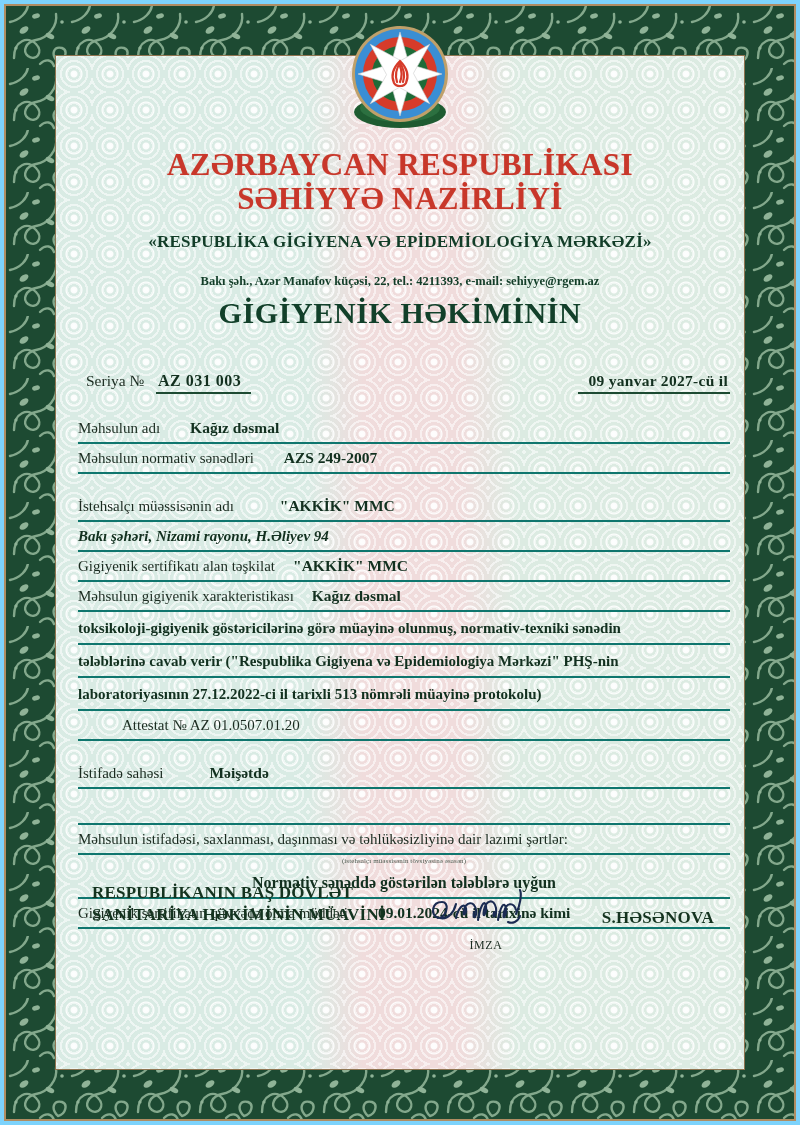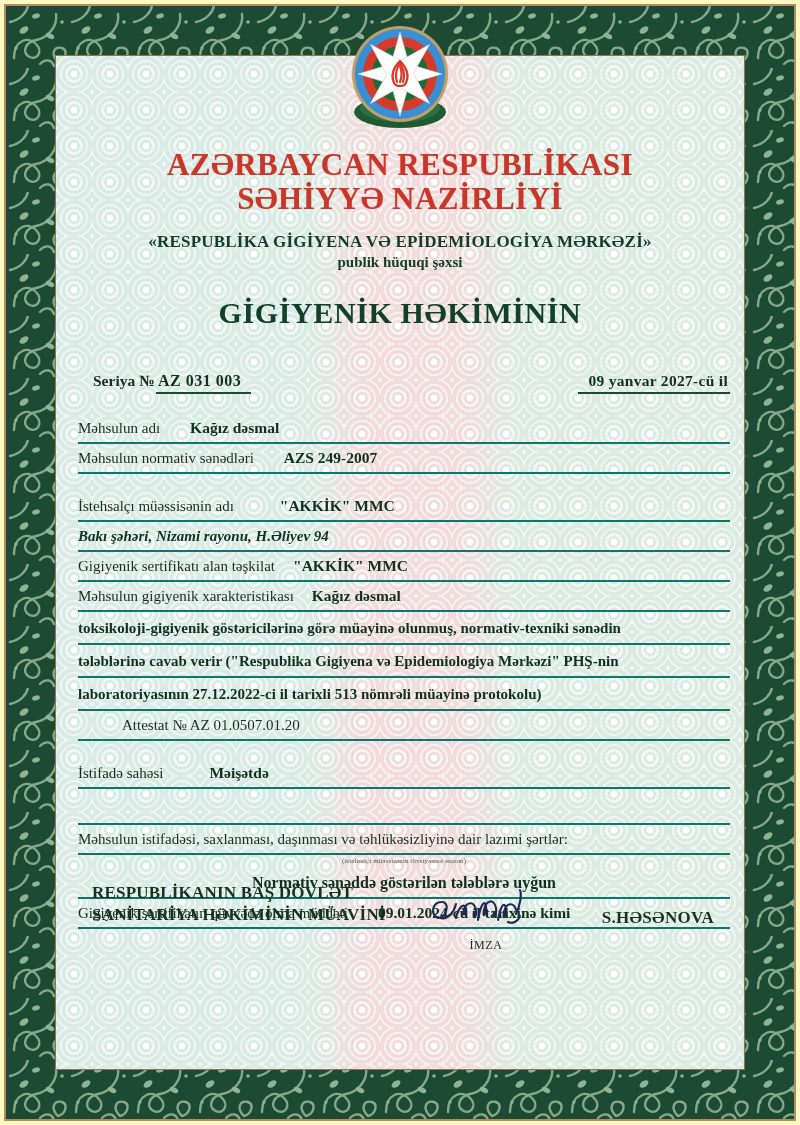--- a/index.html
+++ b/index.html
@@ -10,21 +10,21 @@
     width: 800px; height: 1125px;
     font-family: "Liberation Serif", "DejaVu Serif", serif;
     overflow: hidden;
   }
 
   
   .certificate {
     position: relative;
     width: 800px; height: 1125px;
     box-sizing: border-box;
-    background: #fef9c3;
+    background: #7dd3fc;
     overflow: hidden;
   }
 
   
   .border-frame {
     position: absolute;
     left: 6px; top: 6px; right: 6px; bottom: 6px;
     box-sizing: border-box;
     border: 50px solid #1d4a32;
     border-image: none;
@@ -148,22 +148,22 @@
     letter-spacing: .6px;
   }
 
   
   .serial-row {
     position: absolute;
     left: 22px; right: 14px; top: 316px;
     height: 26px;
   }
   .serial-label {
-    position:absolute; left: 15px; top: 0;
-    font-size: 15.5px; font-weight: bold; color: #1b2b20;
+    position:absolute; left: 8px; top: 0;
+    font-size: 15.5px; font-weight: normal; color: #1b2b20;
   }
   .serial-value {
     position: absolute; left: 78px; top: 0;
     font-size: 16px; font-weight: bold; color: #13301f;
     border-bottom: 2.2px solid #1d4a32;
     padding: 0 10px 2px 2px;
     letter-spacing: .5px;
   }
   .date-value {
     position: absolute; right: 0; top: 0;
@@ -336,21 +336,21 @@
           <path d="M0,-11 C 4,-5 5,2 3,8"></path>
           <path d="M0,-11 C -4,-5 -5,2 -3,8"></path>
           <path d="M0,-8 C 2,-3 2,3 0,8"></path>
         </g>
       </svg>
     </div>
 
     <div class="hdr ministry-l1">AZƏRBAYCAN RESPUBLİKASI</div>
     <div class="hdr center-name">«RESPUBLİKA  GİGİYENA VƏ EPİDEMİOLOGİYA  MƏRKƏZİ»</div>
     <div class="hdr ministry-l2">SƏHİYYƏ NAZİRLİYİ</div>
-    <div class="hdr center-legal">publik  hüquqi  şəxsi</div>
+    <div class="hdr center-addr">Bakı şəh., Azər Manafov küçəsi, 22, tel.: 4211393, e-mail: sehiyye@rgem.az</div>
     <div class="hdr doc-title">GİGİYENİK HƏKİMİNİN</div>
 
     <div class="serial-row">
       <span class="serial-label">Seriya №</span>
       <span class="serial-value">AZ 031  003</span>
       <span class="date-value">09   yanvar  2027-cü il</span>
     </div>
 
     <div class="fields">
 

